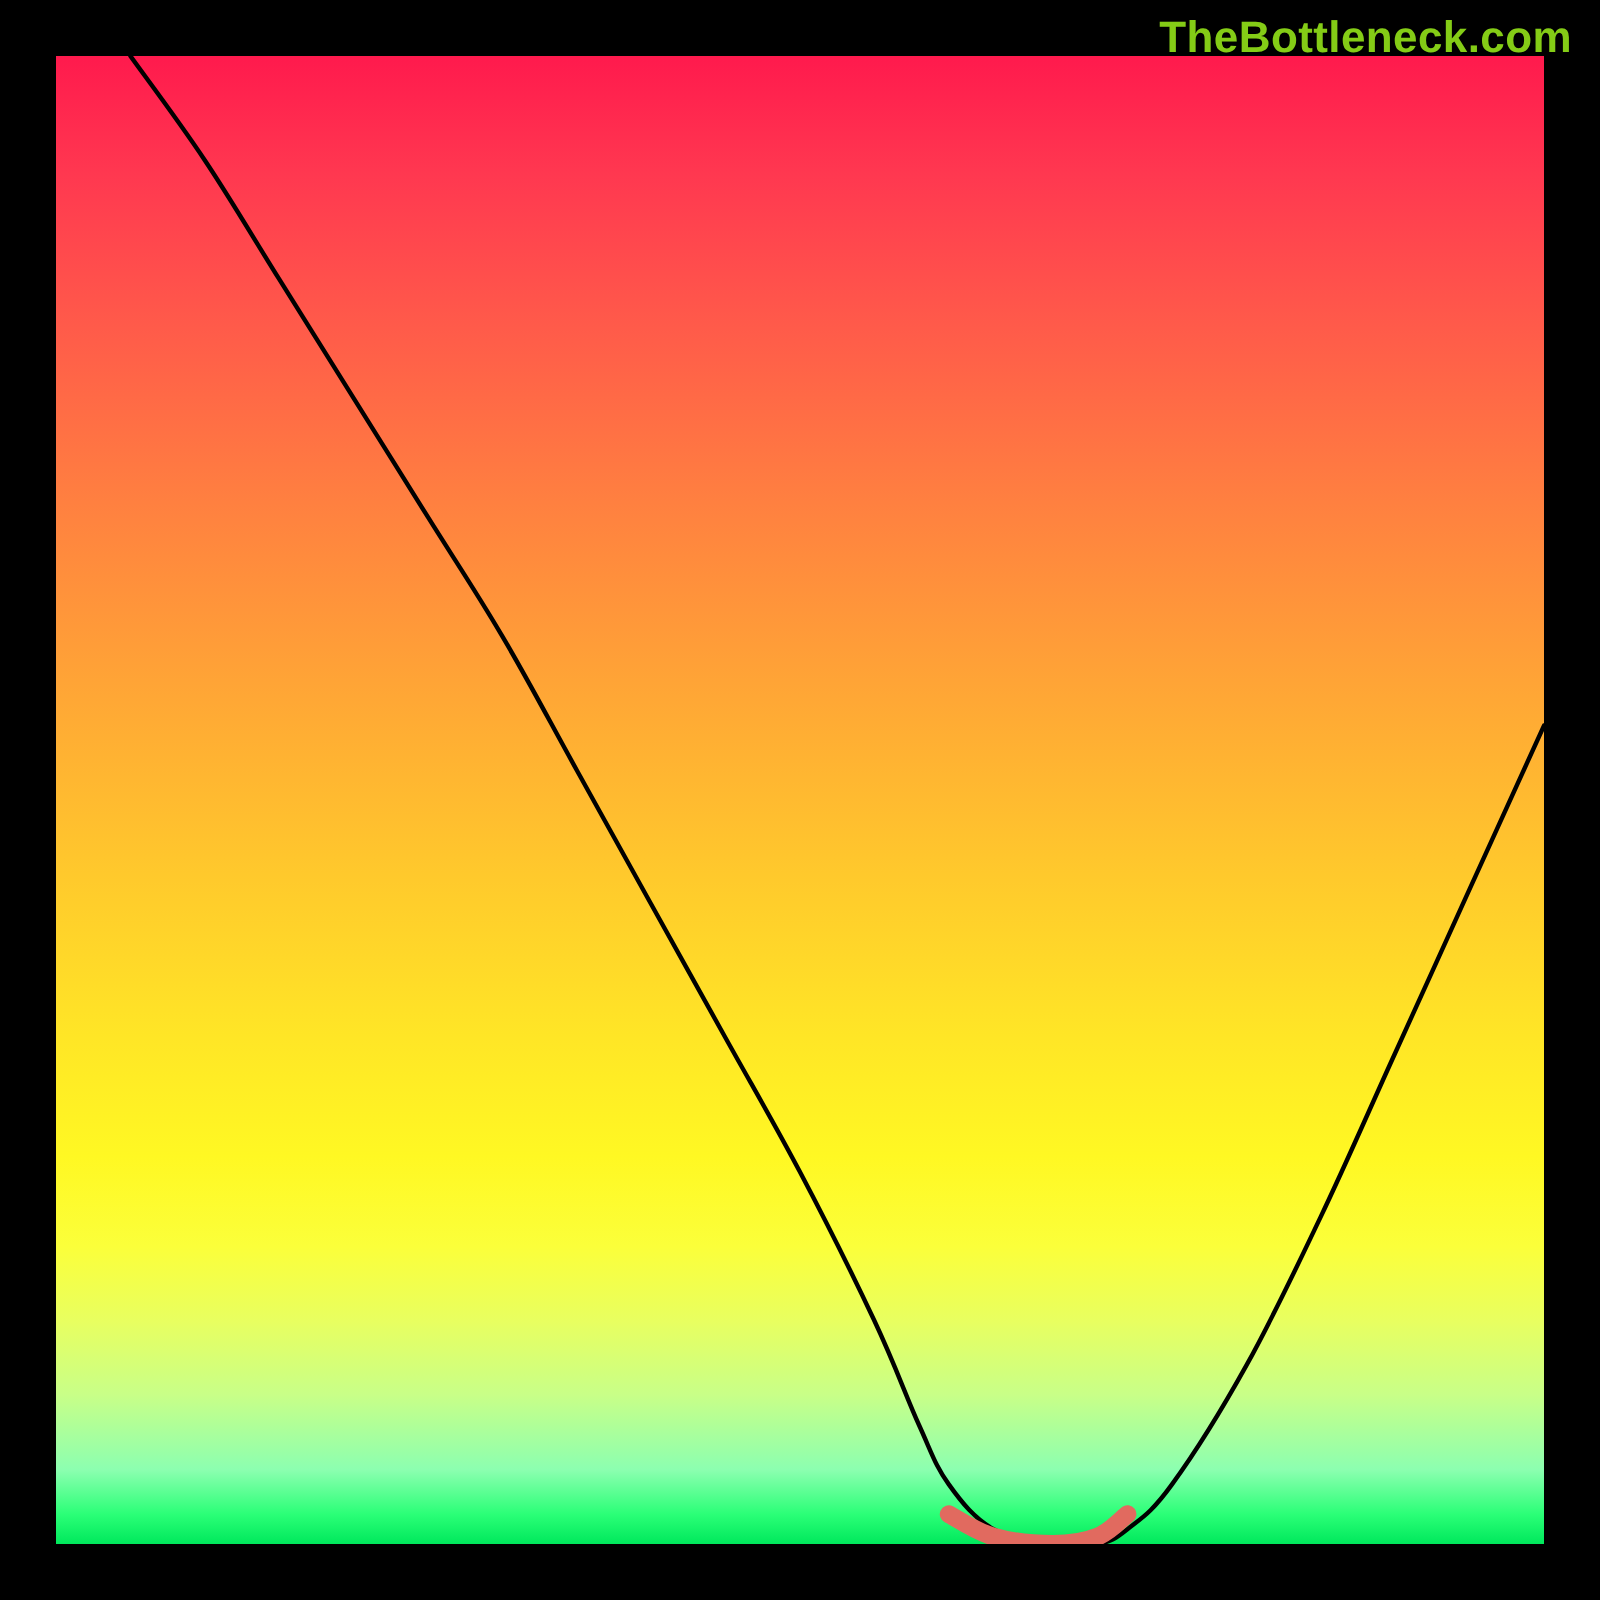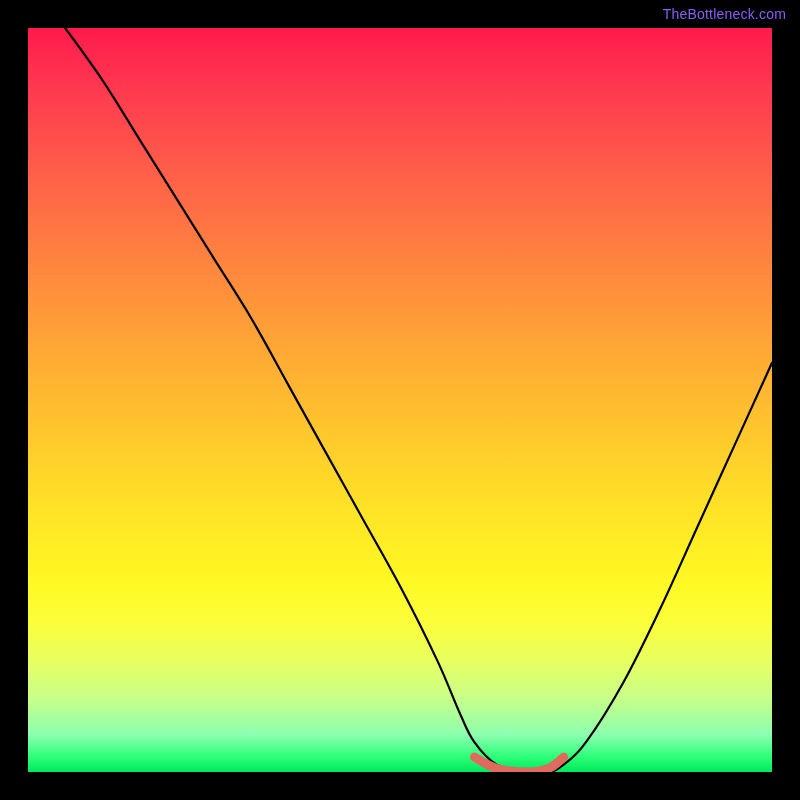--- a/index.html
+++ b/index.html
@@ -8,23 +8,23 @@
     height: 800px;
     background: #000;
     position: relative;
     font-family: Arial, Helvetica, sans-serif;
     overflow: hidden;
   }
   .watermark {
     position: absolute;
     top: 6px;
     right: 14px;
-    color: #8b5cf6;
-    font-size: 14px;
-    font-weight: 400;
+    color: #84cc16;
+    font-size: 22px;
+    font-weight: 700;
     letter-spacing: 0.2px;
     z-index: 3;
   }
   .plot {
     position: absolute;
     left: 28px;
     top: 28px;
     width: 744px;
     height: 744px;
     overflow: hidden;

